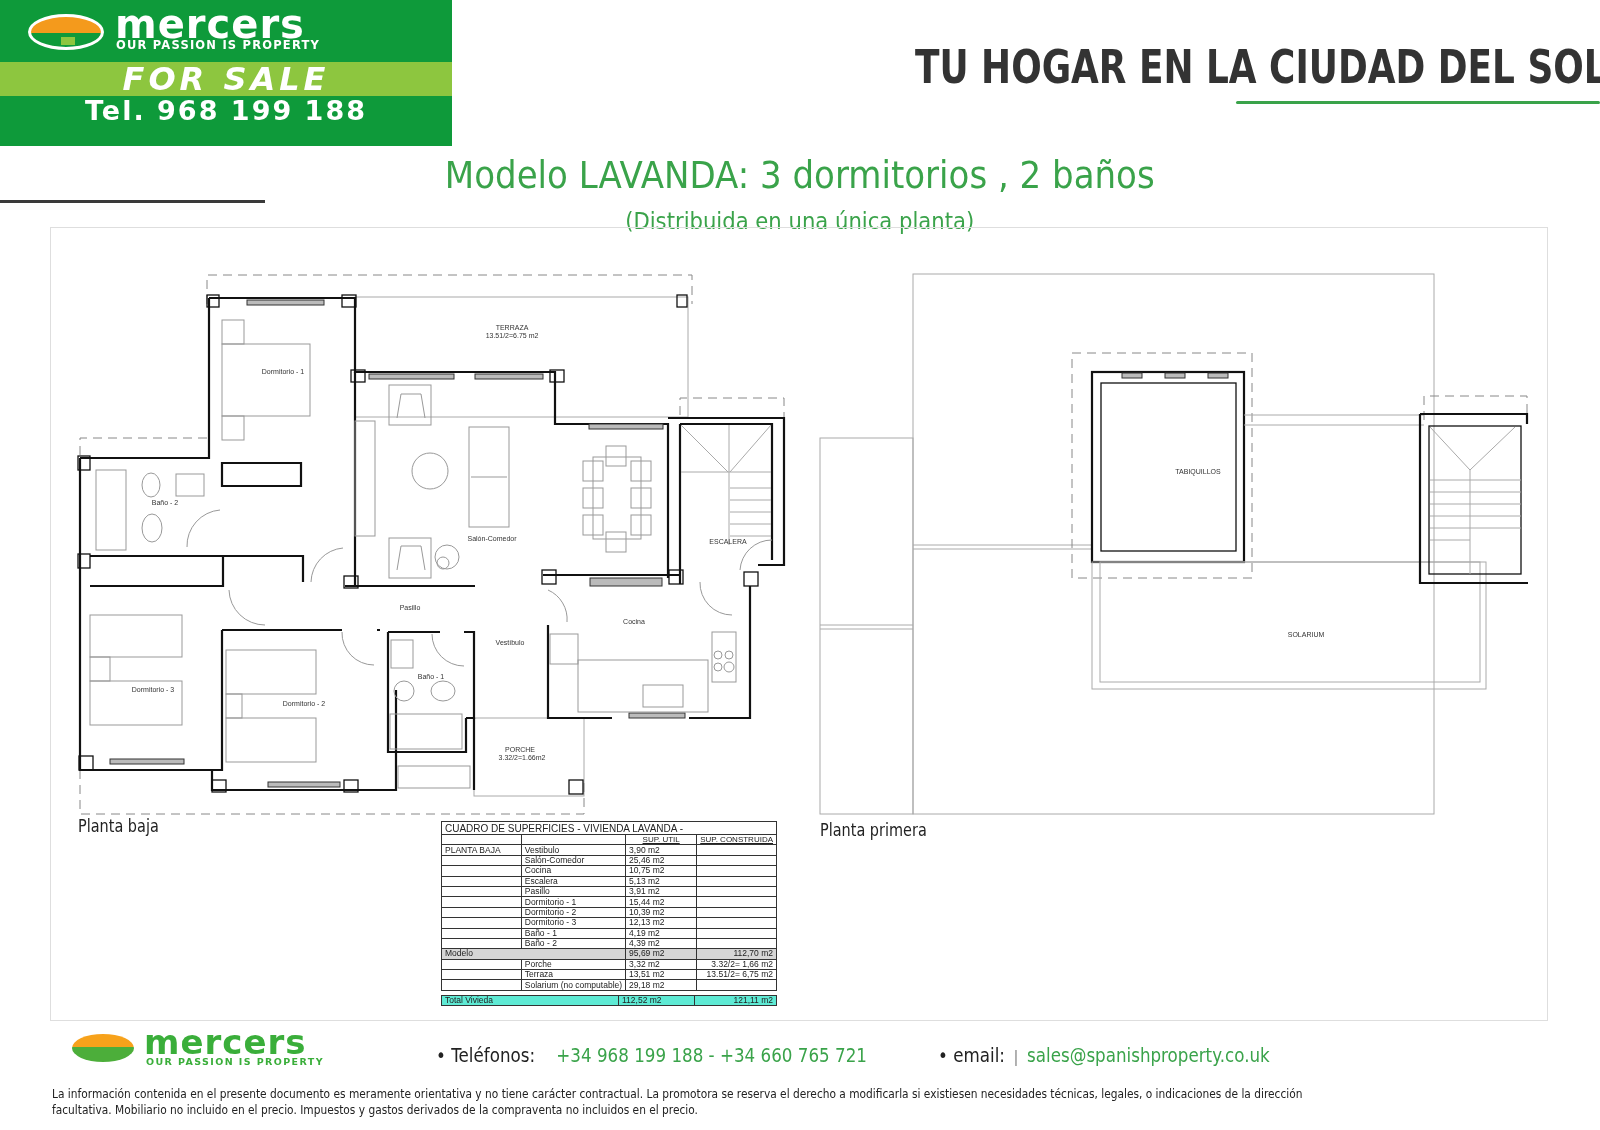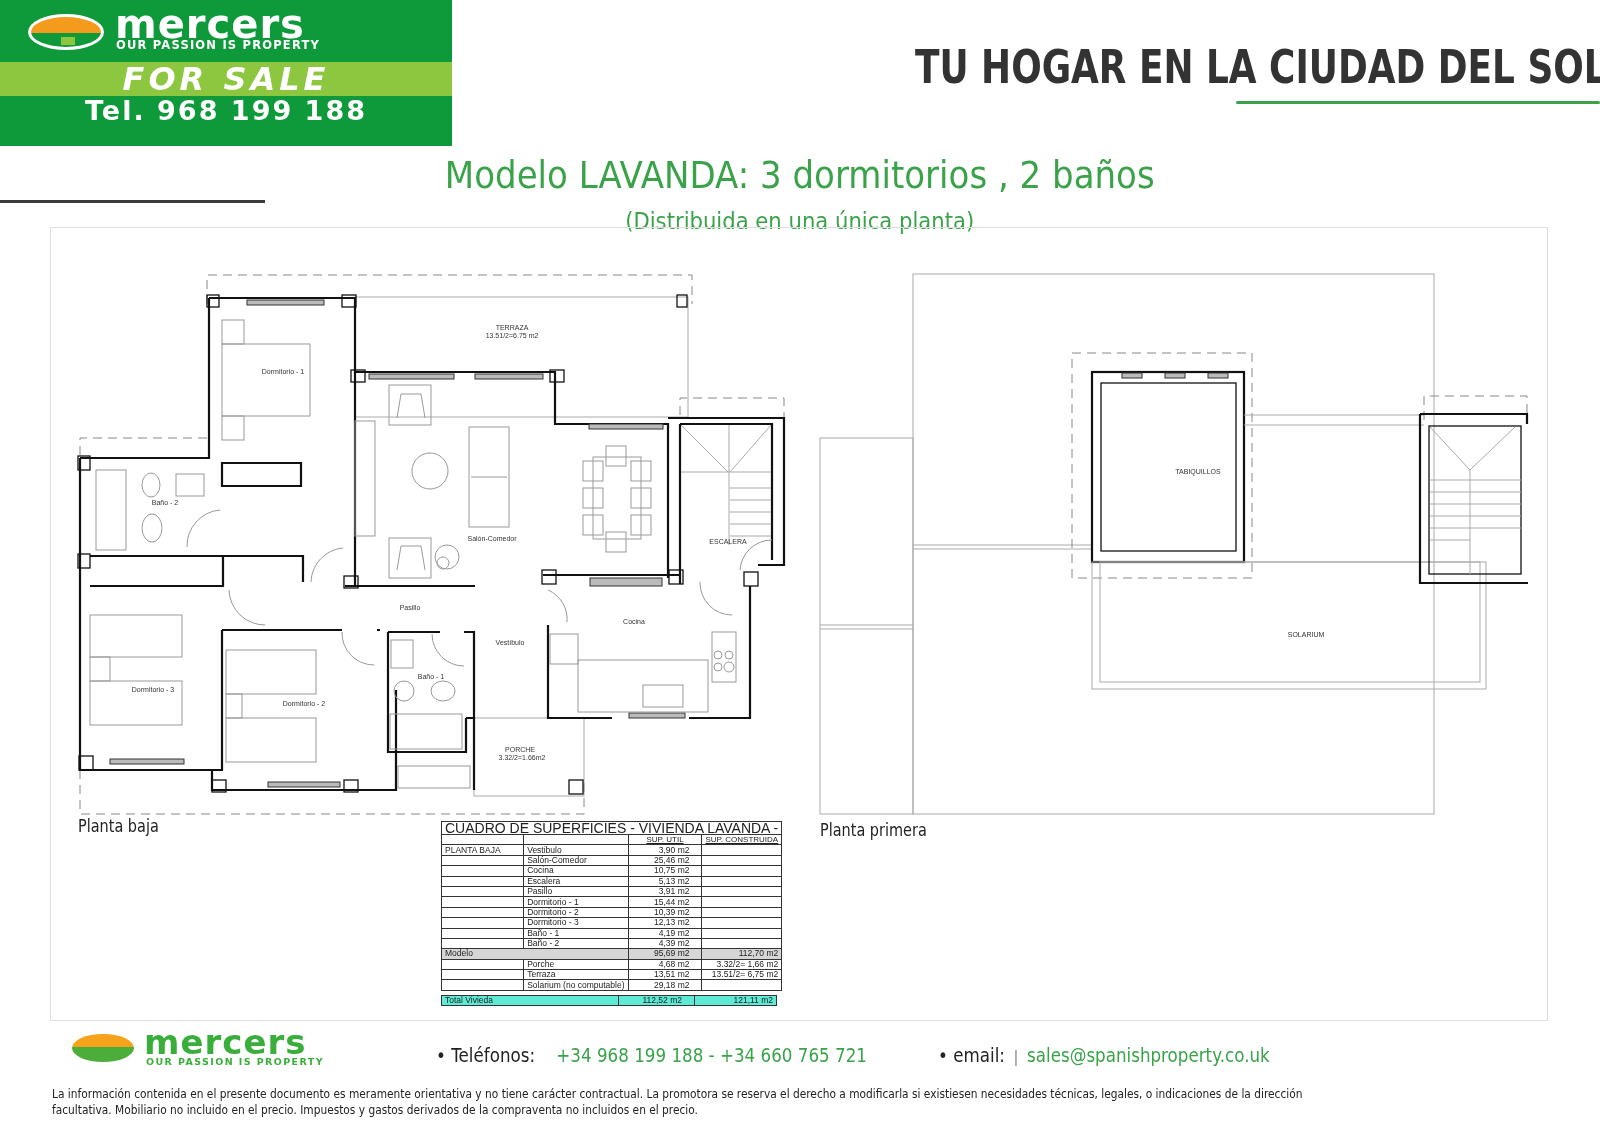--- a/index.html
+++ b/index.html
@@ -42,25 +42,25 @@
   
   .frame { position: absolute; left: 50px; top: 227px; width: 1498px; height: 794px; border: 1px solid #dedede; }
 
   .plan-svg { position: absolute; left: 0; top: 0; }
   .plan-label { position: absolute; font-family: "DejaVu Sans", sans-serif; font-size: 17px; color: #222; transform: scaleX(0.85); transform-origin: left top; }
 
   
   .area-table { position: absolute; left: 441px; top: 821px; width: 336px; font-family: "Liberation Sans", sans-serif; font-size: 8.5px; color: #222; }
   .area-table table { width: 100%; border-collapse: collapse; }
   .area-table td { border: 1px solid #333; height: 10.4px; line-height: 9px; padding: 0 3px; white-space: nowrap; }
-  .area-table .cap { border: 1.5px solid #333; font-size: 14px; height: 13px; line-height: 11px; }
+  .area-table .cap { border: 1.5px solid #333; font-size: 10px; height: 13px; line-height: 11px; }
   .area-table .hdr td { font-size: 8px; text-decoration: underline; }
   .area-table td.c1 { width: 84px; }
   .area-table td.c2 { width: 93px; }
-  .area-table td.c3 { width: 76px; text-align: right; padding-right: 12px; }
+  .area-table td.c3 { width: 76px; text-align: left; padding-right: 12px; }
   .area-table td.c4 { text-align: right; }
   .area-table tr.total td { background: #d6d6d6; }
   .area-table .grand { margin-top: 4px; }
   .area-table .grand td { background: #5eead4; border: 1.5px solid #333; }
 
   
   .f-logo { position: absolute; left: 72px; top: 1030px; width: 340px; height: 40px; }
   .f-logo .oval { position: absolute; left: 0; top: 4px; width: 62px; height: 28px; border-radius: 50%;
     background: linear-gradient(#f7a21b 0 45%, #4cae3a 45% 100%); }
   .f-logo .brand { position: absolute; left: 72px; top: -8px; font-family: "DejaVu Sans", sans-serif; font-weight: bold;
@@ -376,21 +376,21 @@
           <td class="c4"></td>
         </tr>
     <tr class="total">
       <td class="c1" colspan="2">Modelo</td>
       <td class="c3">95,69 m2</td>
       <td class="c4">112,70 m2</td>
     </tr>
     <tr>
           <td class="c1"></td>
           <td class="c2">Porche</td>
-          <td class="c3">4,68 m2</td>
+          <td class="c3">3,32 m2</td>
           <td class="c4">3.32/2=   1,66 m2</td>
         </tr>
     <tr>
           <td class="c1"></td>
           <td class="c2">Terraza</td>
           <td class="c3">13,51 m2</td>
           <td class="c4">13.51/2=   6,75 m2</td>
         </tr>
     <tr>
           <td class="c1"></td>

